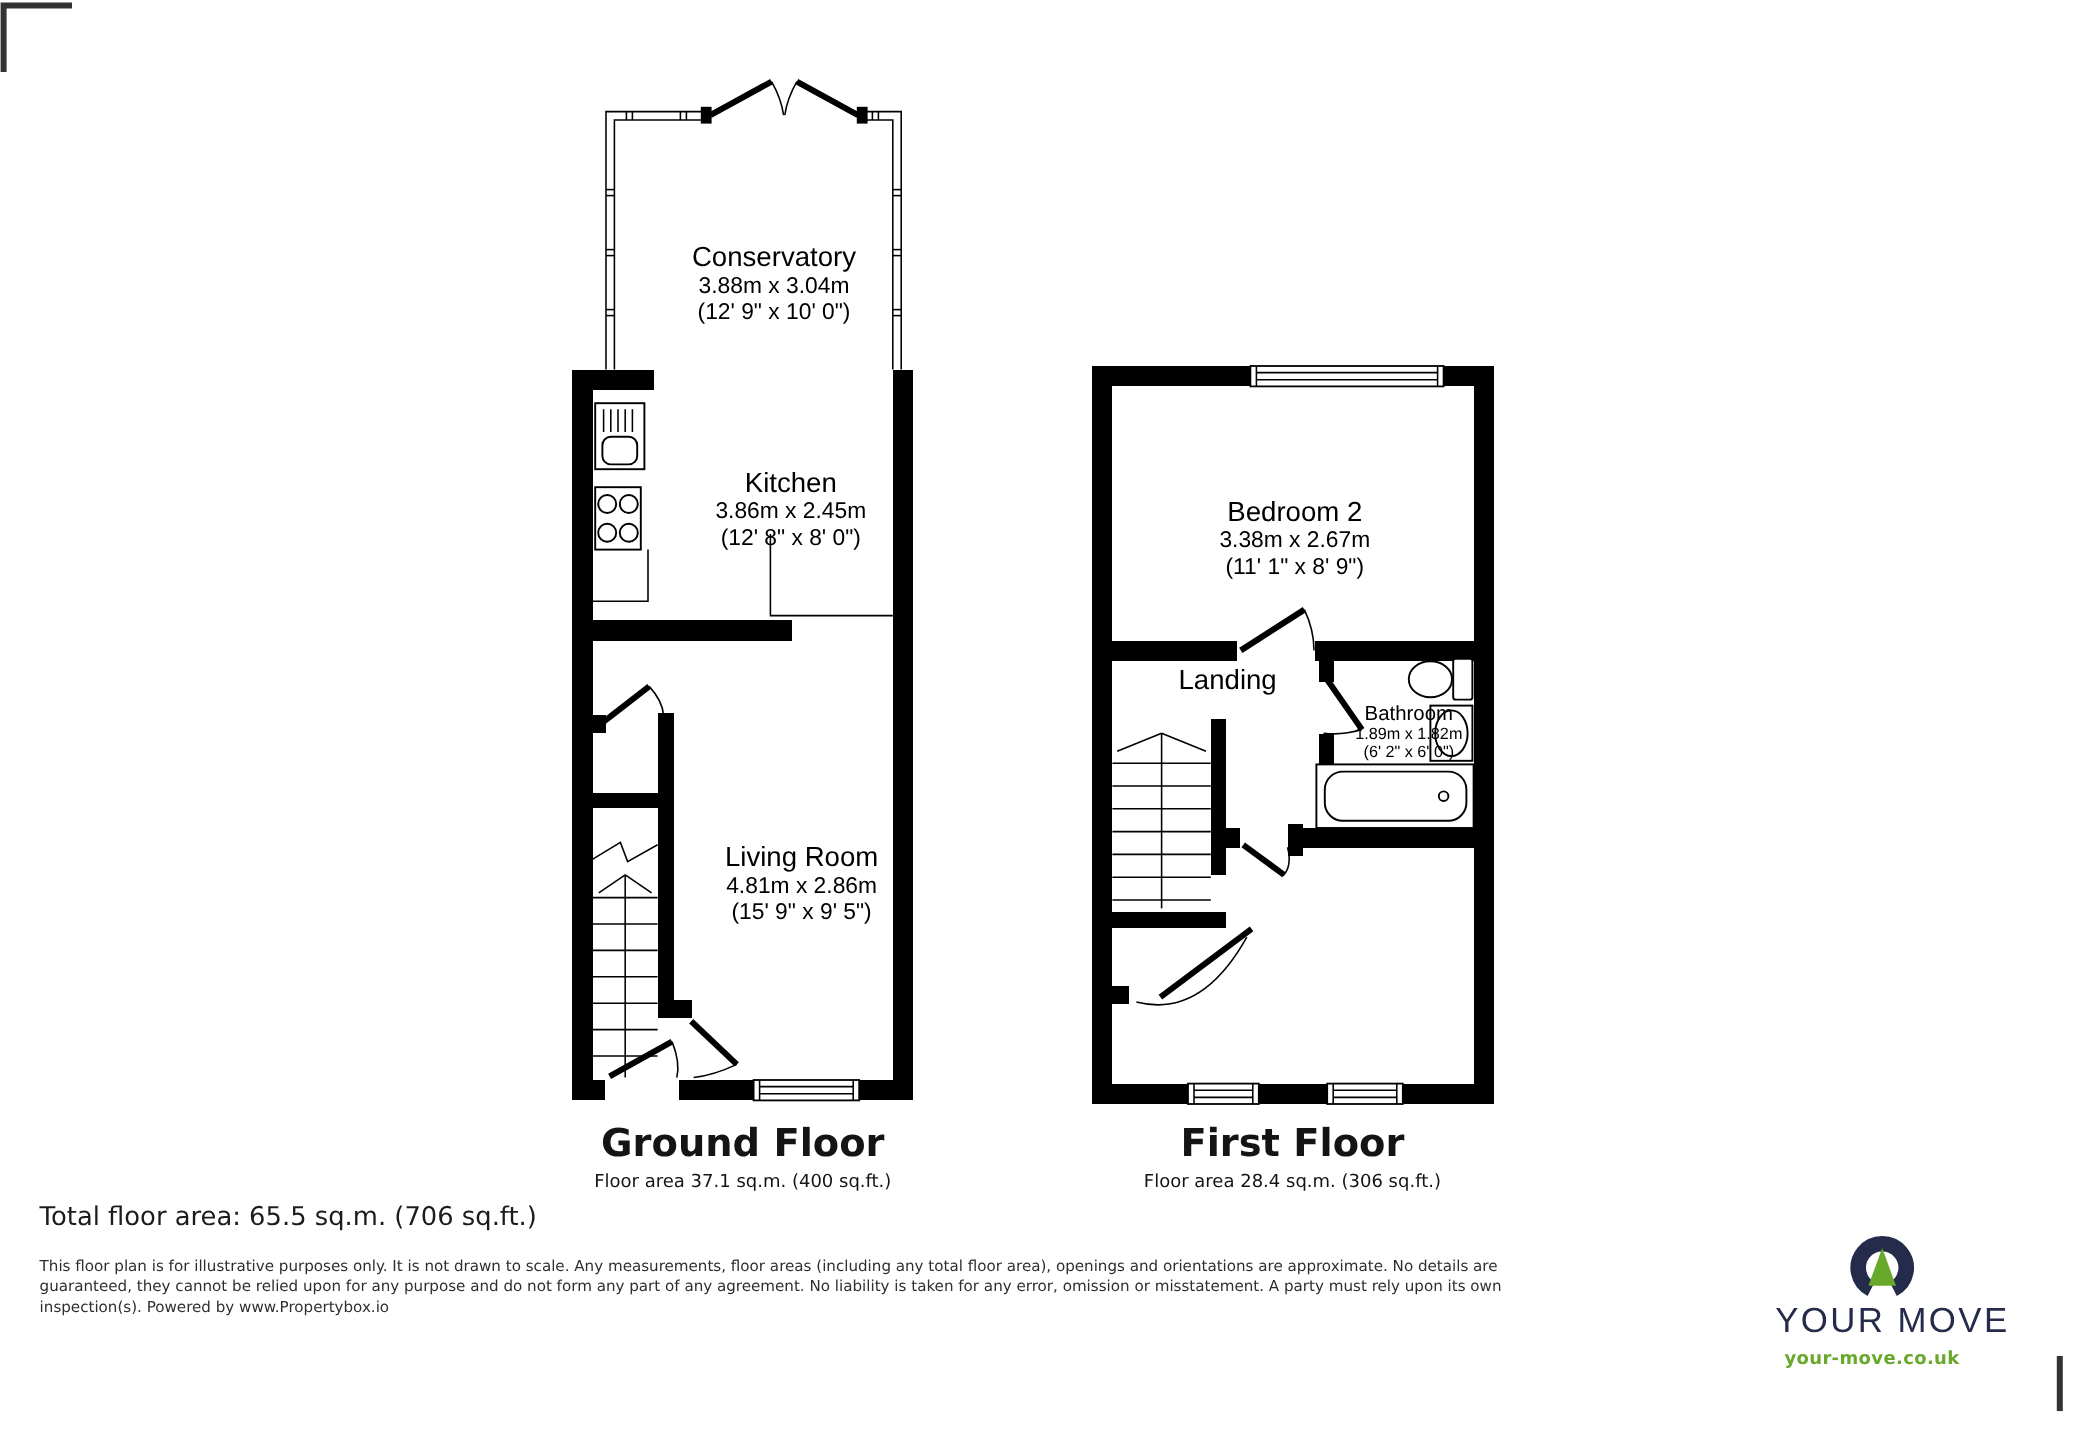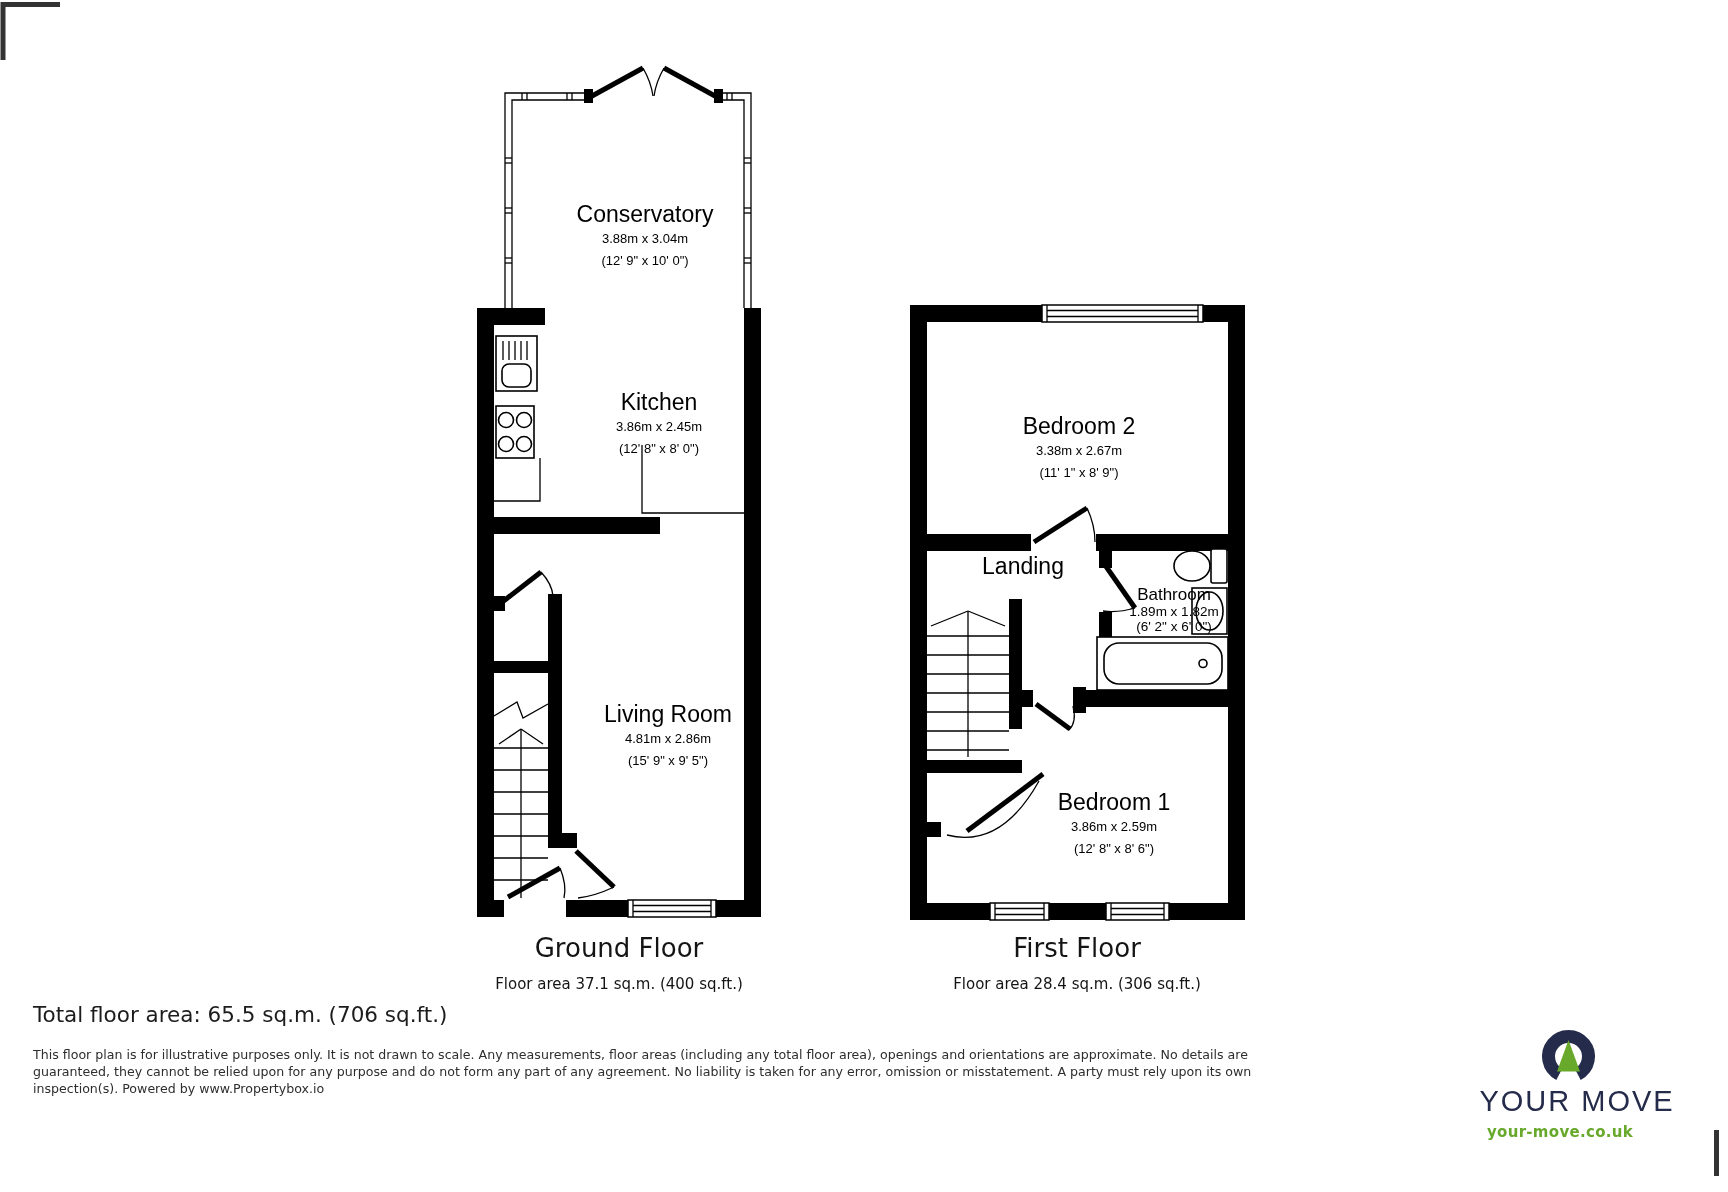--- a/index.html
+++ b/index.html
@@ -11,28 +11,28 @@
   .page{
     position:relative;width:1728px;height:1176px;background:#fff;overflow:hidden;
     font-family:"Liberation Sans",sans-serif;
   }
   .plan-svg{position:absolute;left:0;top:0;width:1728px;height:1192px;}
   .room-label{
     position:absolute;transform:translateX(-50%);text-align:center;color:var(--ink);
     white-space:nowrap;font-family:"Liberation Sans",sans-serif;
   }
   .rl-name{font-size:23px;line-height:28px;}
-  .rl-dim{font-size:13px;line-height:22px;}
+  .rl-dim{font-size:19px;line-height:22px;}
   .room-label.small .rl-name{font-size:17px;line-height:19px;}
   .room-label.small .rl-dim{font-size:13.5px;line-height:15px;}
   .caption{
     position:absolute;transform:translateX(-50%);text-align:center;color:#141414;
     white-space:nowrap;font-family:"DejaVu Sans",sans-serif;
   }
-  .caption-title{font-size:26px;}
+  .caption-title{font-size:32px;font-weight:bold;}
   .caption-area{font-size:15px;}
   .total-line{
     position:absolute;left:33px;top:1002px;font-size:21.5px;color:#1c1c1c;
     font-family:"DejaVu Sans",sans-serif;white-space:nowrap;
   }
   .disclaimer{
     position:absolute;left:33px;top:1046px;color:#2e2e2e;
     font-family:"DejaVu Sans",sans-serif;font-size:12.6px;line-height:17.2px;white-space:nowrap;
   }
   .logo-name{
@@ -299,25 +299,20 @@
   <div class="room-label" style="left:1023px;top:552px;">
     <div class="rl-name">Landing</div>
   </div>
 
   <div class="room-label small" style="left:1146px;top:585px;margin-left:28px;">
     <div class="rl-name">Bathroom</div>
     <div class="rl-dim">1.89m x 1.82m</div>
     <div class="rl-dim">(6' 2" x 6' 0")</div>
   </div>
 
-  <div class="room-label" style="left:1114px;top:788px;">
-    <div class="rl-name">Bedroom 1</div>
-    <div class="rl-dim">3.86m x 2.59m</div>
-    <div class="rl-dim">(12' 8" x 8' 6")</div>
-  </div>
 
   <div class="caption caption-title" style="left:619px;top:933px;">Ground Floor</div>
   <div class="caption caption-area" style="left:619px;top:975px;">Floor area 37.1 sq.m. (400 sq.ft.)</div>
   <div class="caption caption-title" style="left:1077px;top:933px;">First Floor</div>
   <div class="caption caption-area" style="left:1077px;top:975px;text-align:center;">Floor area 28.4 sq.m. (306 sq.ft.)</div>
 
   <div class="total-line">Total floor area: 65.5 sq.m. (706 sq.ft.)</div>
   <div class="disclaimer">
     <div>This floor plan is for illustrative purposes only. It is not drawn to scale. Any measurements, floor areas (including any total floor area), openings and orientations are approximate. No details are</div>
     <div>guaranteed, they cannot be relied upon for any purpose and do not form any part of any agreement. No liability is taken for any error, omission or misstatement. A party must rely upon its own</div>

